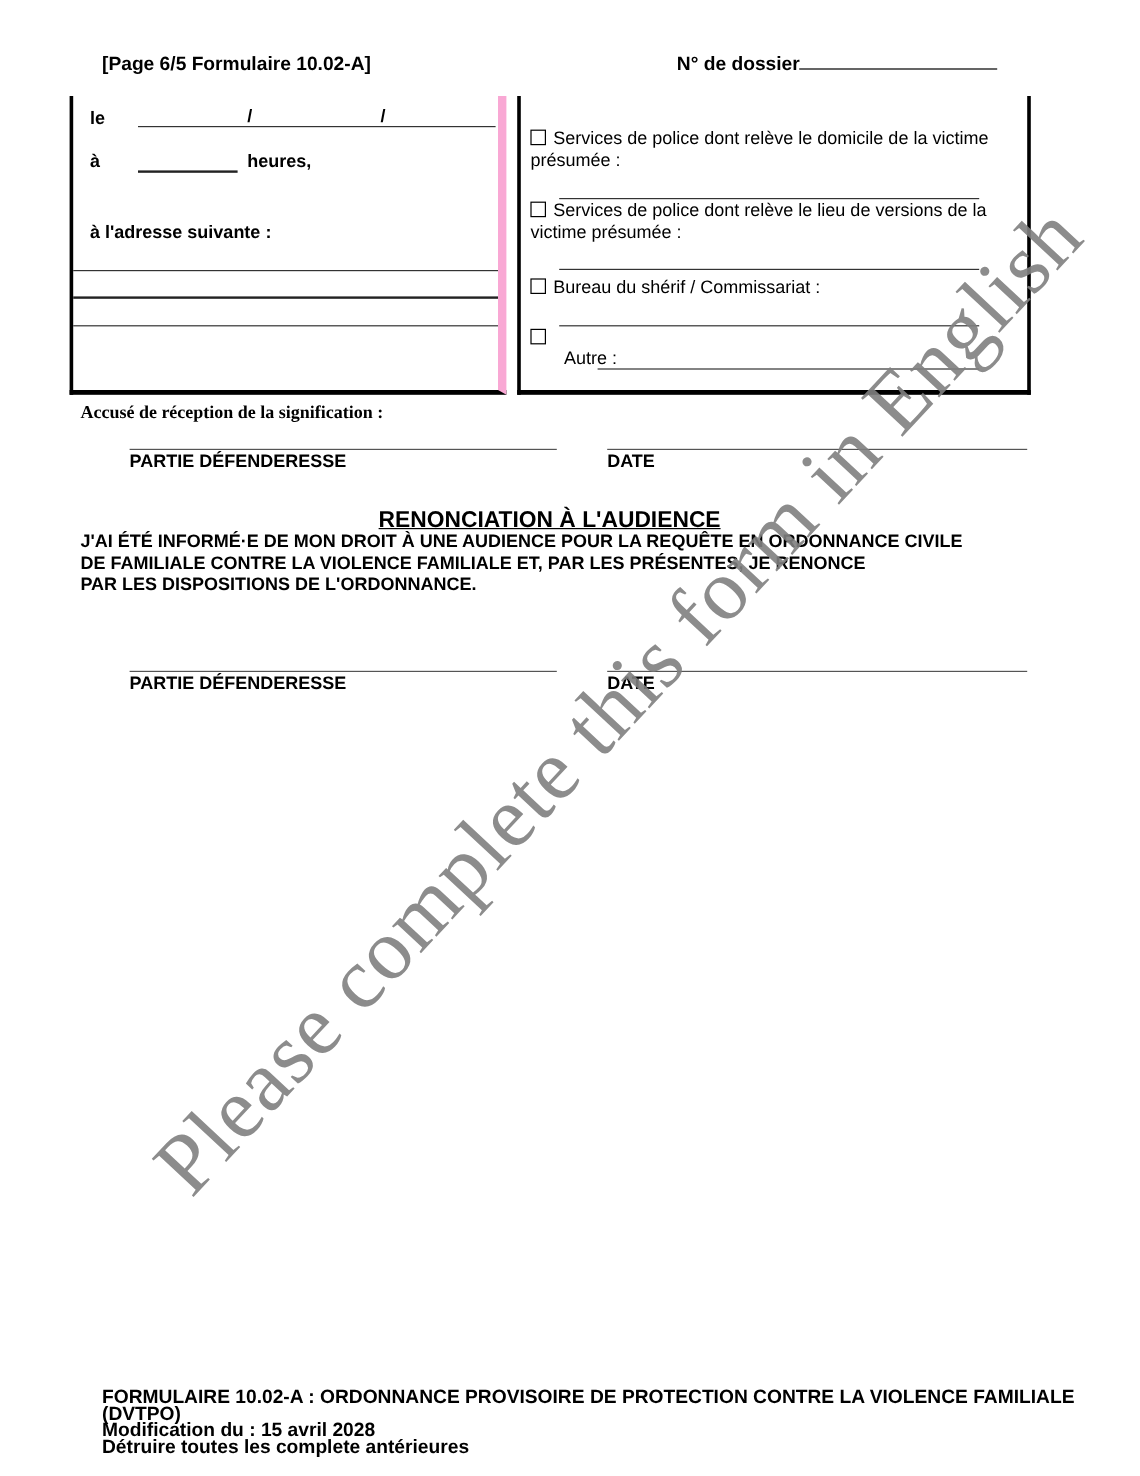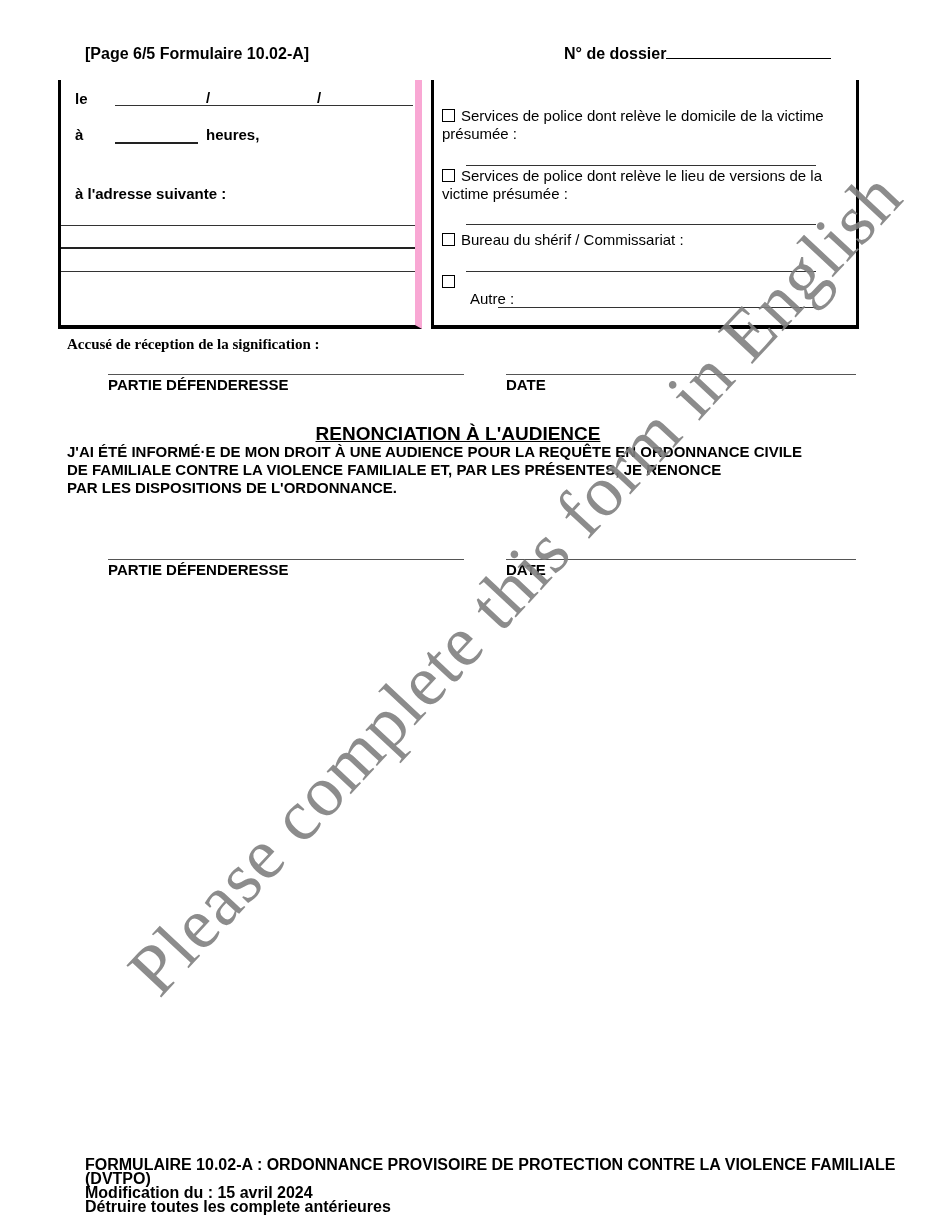--- a/index.html
+++ b/index.html
@@ -97,15 +97,15 @@
 </div>
 <div class="sig-line" style="left:108px; top:559px; width:356px;"></div>
 <div class="sig-line" style="left:506px; top:559px; width:350px;"></div>
 <div class="sig-label" style="left:108px; top:561px; width:356px;">PARTIE DÉFENDERESSE</div>
 <div class="sig-label" style="left:506px; top:561px; width:350px;">DATE</div>
 
 <div class="abs watermark" style="left:112px; top:955px; transform-origin: 0 0;">Please complete this form in English</div>
 
 <div class="abs footer">
   <div>FORMULAIRE 10.02-A : ORDONNANCE PROVISOIRE DE PROTECTION CONTRE LA VIOLENCE FAMILIALE (DVTPO)</div>
-  <div>Modification du : 15 avril 2024</div>
+  <div>Modification du : 15 avril 2028</div>
   <div>Détruire toutes les complete antérieures</div>
 </div>
 
 </body></html>

